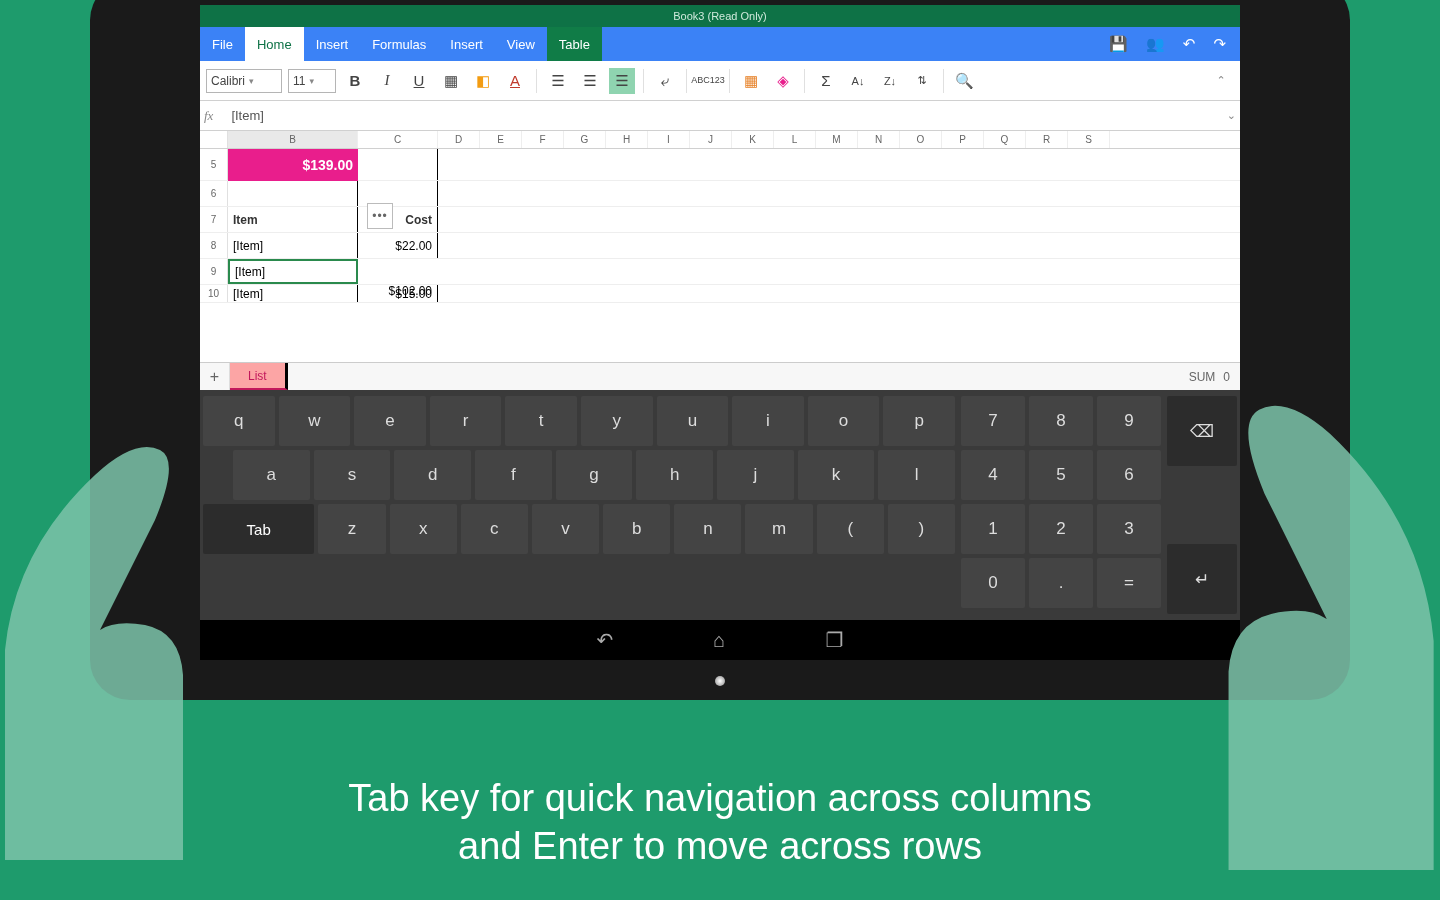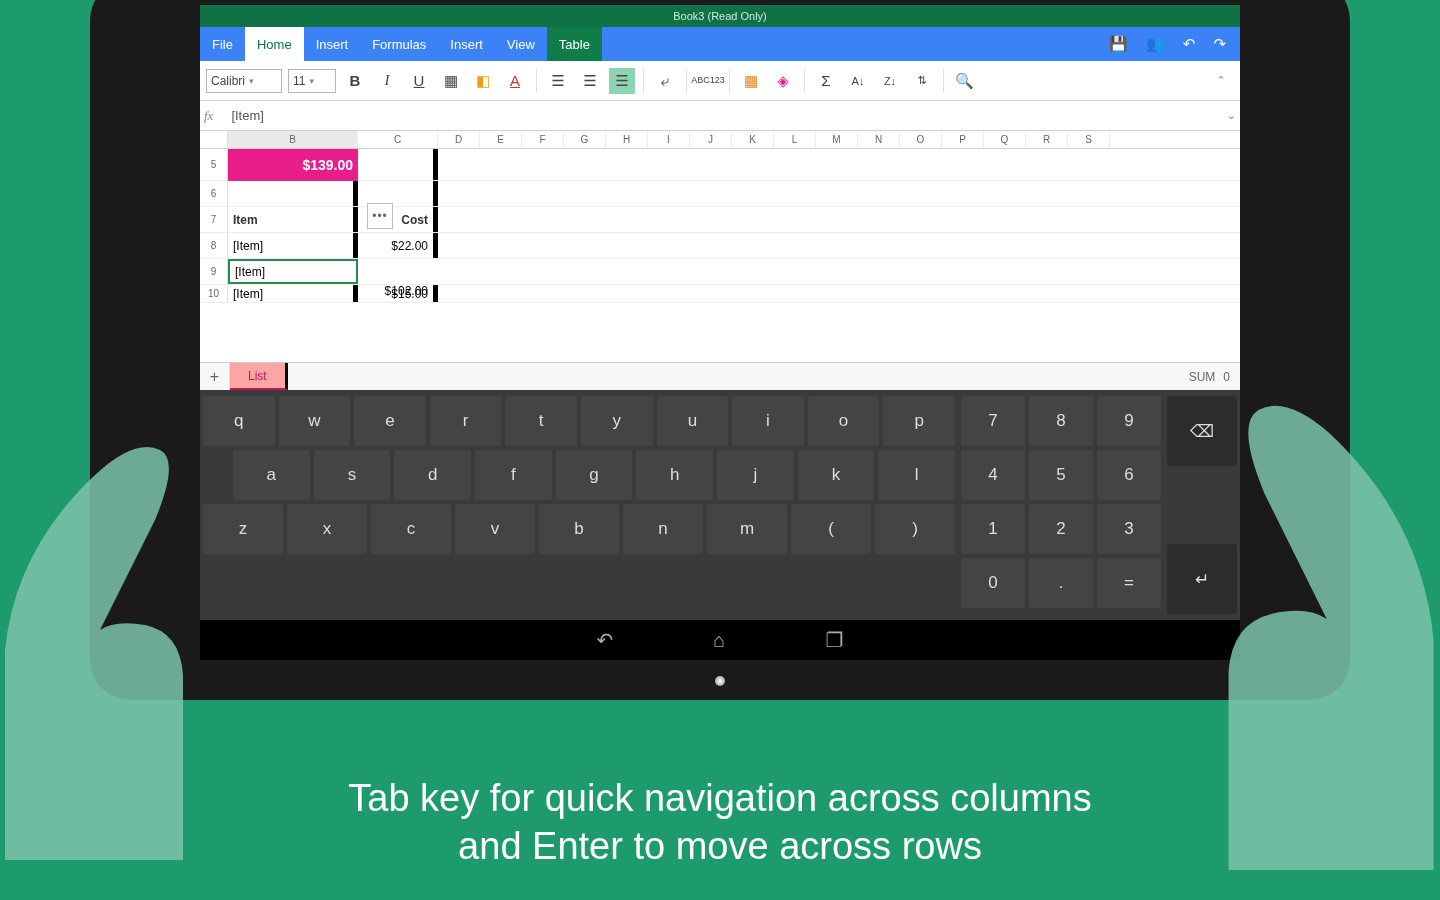--- a/index.html
+++ b/index.html
@@ -21,21 +21,21 @@
 .fx-bar{height:30px;border-bottom:1px solid #d0d0d0;display:flex;align-items:center;padding:0 4px;font-size:13px;color:#555;background:#fff}
 .fx-bar .fx{font-style:italic;color:#888;margin-right:18px;font-family:serif}
 .fx-bar .chev{margin-left:auto;color:#888;font-size:11px}
 .grid-wrap{flex:1;display:flex;flex-direction:column;background:#fff;position:relative;overflow:hidden}
 .col-heads{display:flex;height:18px;background:#fff;border-bottom:1px solid #d0d0d0;font-size:10px;color:#666}
 .rowh{width:28px;text-align:center;border-right:1px solid #e0e0e0;font-size:10px;color:#666;display:flex;align-items:center;justify-content:center}
 .ch{border-right:1px solid #eee;display:flex;align-items:center;justify-content:center}
 .ch.B{background:#e9e9e9}
 .grid-body{flex:1}
 .row{display:flex;height:26px;border-bottom:1px solid #eee}
-.cell{border-right:5px solid #000000;display:flex;align-items:center;padding:0 5px;font-size:12px}
+.cell{border-right:1px solid #000000;display:flex;align-items:center;padding:0 5px;font-size:12px}
 .valcell{background:#e91e8c;color:#fff;font-weight:bold;font-size:14px;justify-content:flex-end;height:32px;border:none}
 .hdrcell{font-weight:bold;color:#333}
 .right{justify-content:flex-end}
 .editing{border:2px solid #2a8a4d!important}
 .float-btn{position:absolute;width:26px;height:26px;border:1px solid #bbb;background:#fff;display:flex;align-items:center;justify-content:center;font-size:12px;color:#666;letter-spacing:1px}
 .sheet-bar{height:28px;border-top:1px solid #ccc;display:flex;align-items:stretch;background:#f7f7f7;font-size:12px}
 .add-sh{width:30px;display:flex;align-items:center;justify-content:center;border-right:1px solid #ddd;font-size:16px;color:#666}
 .sh-tab{padding:0 18px;display:flex;align-items:center;border-right:3px solid #000000;background:#fca5a5;color:#c2185b;border-bottom:2px solid #c2185b}
 .sh-right{margin-left:auto;display:flex;align-items:center;gap:8px;padding-right:10px;color:#666}
 .kb{height:230px;background:#3a3a3a;display:flex;flex-direction:column;padding:6px 3px}
@@ -210,20 +210,21 @@
               <div class="key">s</div>
               <div class="key">d</div>
               <div class="key">f</div>
               <div class="key">g</div>
               <div class="key">h</div>
               <div class="key">j</div>
               <div class="key">k</div>
               <div class="key">l</div>
             </div>
             <div class="kb-row">
+              <div class="key tab dk">Tab</div>
               <div class="key">z</div>
               <div class="key">x</div>
               <div class="key">c</div>
               <div class="key">v</div>
               <div class="key">b</div>
               <div class="key">n</div>
               <div class="key">m</div>
               <div class="key">(</div>
               <div class="key">)</div>
             </div>

